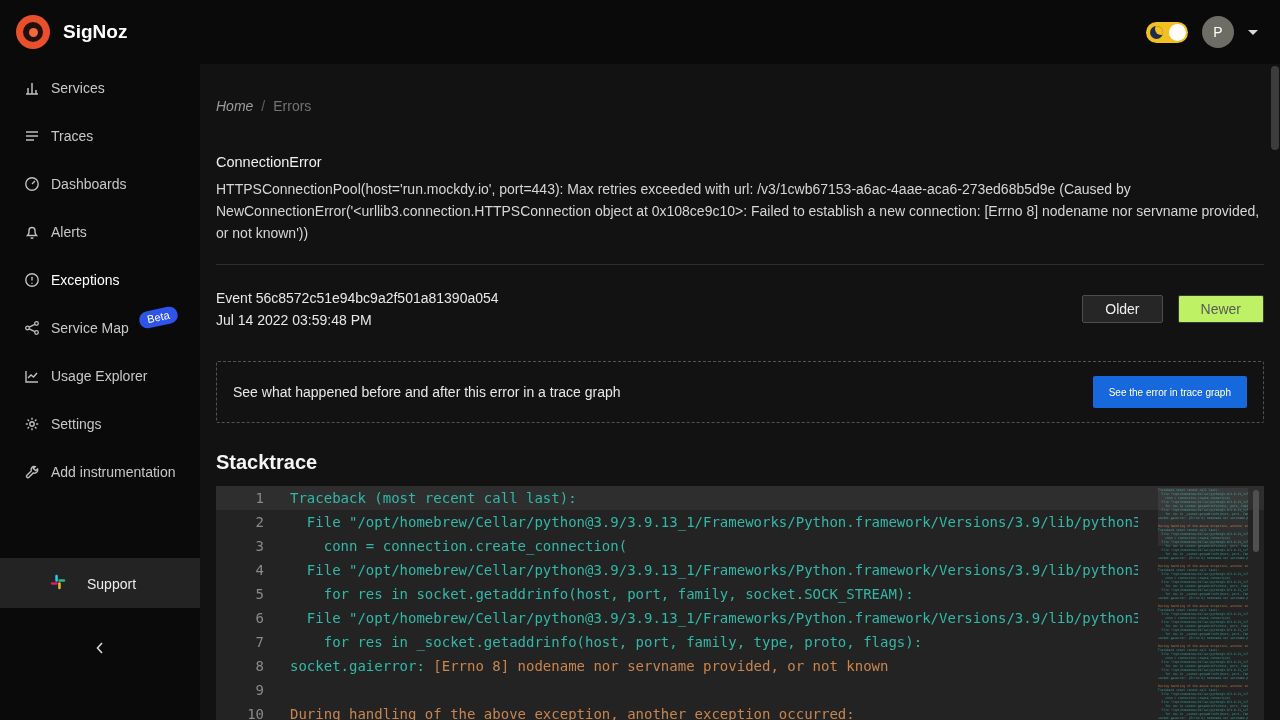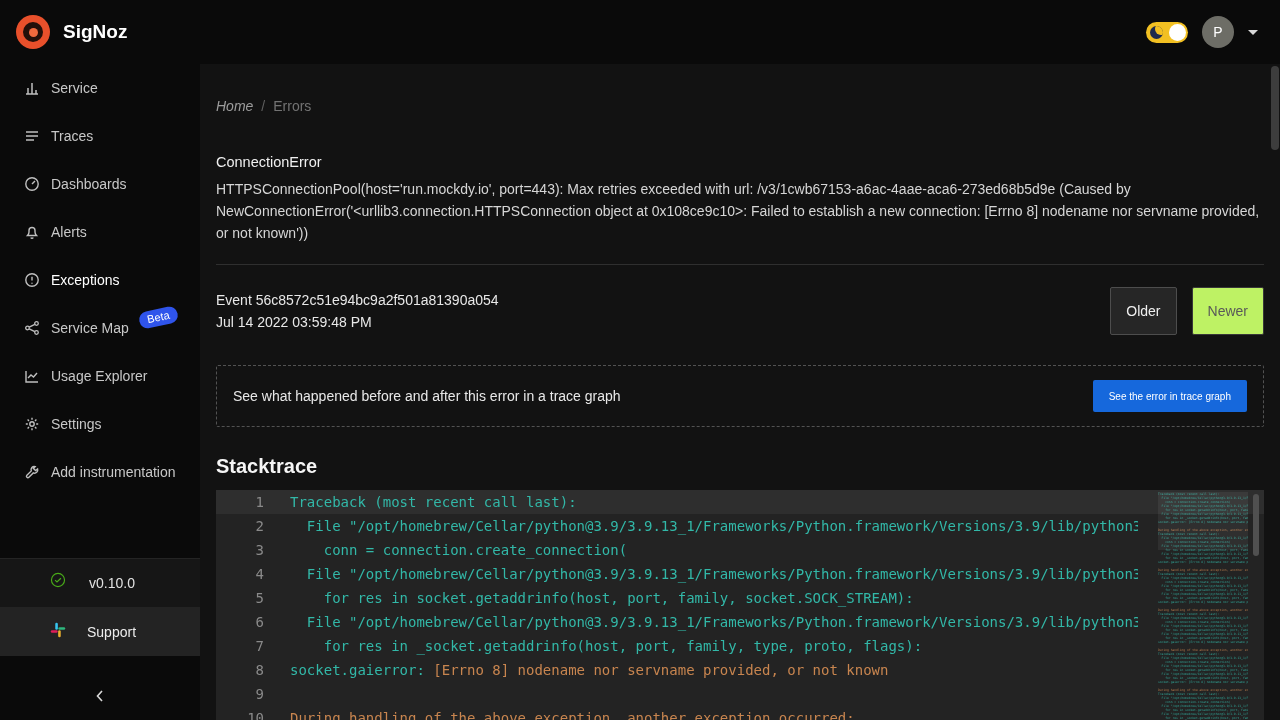--- a/index.html
+++ b/index.html
@@ -41,21 +41,21 @@
   .breadcrumb { margin-top:34px; font-size:14px; display:flex; gap:8px; align-items:center; }
   .bc-home { color:#9c9c9c; cursor:pointer;font-style:italic; }
   .bc-sep { color:#5f5f5f; }
   .bc-cur { color:#737373; }
   .error-name { margin-top:40px; font-size:14.5px; color:#f0f0f0; }
   .error-message { margin-top:8px; font-size:14px; line-height:22px; color:#d6d6d6; max-width:1048px; }
   .divider { border:none; border-top:1px solid #2f2f2f; margin:20px 0 0; }
   .event-row { margin-top:22px; display:flex; align-items:center; justify-content:space-between; }
   .event-meta { font-size:14px; line-height:22px; color:#e8e8e8; }
   .pager { display:flex; gap:15px; }
-  .btn { height:48px; padding:0 15px; font-size:14px; border-radius:2px; font-family:inherit; cursor:pointer; }
+  .btn { height:28px; padding:0 22px; font-size:14px; border-radius:2px; font-family:inherit; cursor:pointer; }
   .btn-older { background:#262626; border:1px solid #4d4d4d; color:#efefef; }
   .btn-newer { background:#bef264; border:1px solid #383838; color:#595959; cursor:not-allowed; }
   .trace-banner { margin-top:30px; height:62px; flex:0 0 62px; border:1px dashed #525252; border-radius:2px; display:flex; align-items:center; justify-content:space-between; padding:0 16px; font-size:14px; color:#e8e8e8; }
   .btn-primary { height:32px; padding:0 16px; background:var(--accent,#1668dc); color:#fff; border:none; border-radius:2px; font-size:10px; font-family:inherit; cursor:pointer; }
   .stack-title { margin-top:28px; font-size:20px; font-weight:700; color:#f5f5f5; }
 
   
   .code-block { position:relative; margin-top:12px; flex:1 1 auto; min-height:0; background:#232323; overflow:hidden; font-family:"DejaVu Sans Mono",monospace; font-size:14px; }
   .code-row { display:flex; height:24px; line-height:24px; }
   .code-row.current { background:#2e2e2e; }
@@ -101,21 +101,21 @@
   <div class="body-row">
 
     <aside class="sidebar">
       <nav class="side-nav">
   <div class="side-item">
     <span class="side-icon">
               <svg viewBox="0 0 16 16" fill="none" stroke="currentColor" stroke-width="1.5">
                 <path d="M2 14h12M4 14V8M8 14V3M12 14v-4"></path>
               </svg>
             </span>
-    <span class="side-label">Service</span>
+    <span class="side-label">Services</span>
 
   </div>
 
   <div class="side-item">
     <span class="side-icon">
               <svg viewBox="0 0 16 16" fill="none" stroke="currentColor" stroke-width="1.5">
                 <path d="M2 4h12M2 8h12M2 12h8"></path>
               </svg>
             </span>
     <span class="side-label">Traces</span>
@@ -195,29 +195,20 @@
     <span class="side-icon">
               <svg viewBox="0 0 16 16" fill="none" stroke="currentColor" stroke-width="1.4">
                 <path d="M13.6 5a3.2 3.2 0 0 1-4.3 3.9l-4.4 4.4a1.4 1.4 0 0 1-2-2l4.4-4.4A3.2 3.2 0 0 1 11.2 2.6L9.4 4.4l2.2 2.2L13.6 5z"></path>
               </svg>
             </span>
     <span class="side-label">Add instrumentation</span>
 
   </div>
 </nav>
       <div class="side-bottom">
-        <div class="version-row">
-          <span class="side-icon" style="width:22px;height:22px;flex-basis:22px;margin-right:0">
-            <svg width="22" height="22" viewBox="0 0 22 22" fill="none" stroke="#49aa19" stroke-width="1.6">
-                <circle cx="11" cy="11" r="9"></circle>
-                <path d="M7 11.2l2.6 2.6L15 8.6"></path>
-              </svg>
-          </span>
-          <span>v0.10.0</span>
-        </div>
         <div class="support-row">
           <span class="side-icon" style="width:20px;height:20px;flex-basis:20px;margin-right:0">
             <svg width="20" height="20" viewBox="0 0 20 20">
               <rect x="6.6" y="1" width="3.2" height="8.6" rx="1.6" fill="#36C5F0"></rect>
               <rect x="10.4" y="6.6" width="8.6" height="3.2" ry="1.6" fill="#2EB67D"></rect>
               <rect x="10.2" y="10.4" width="3.2" height="8.6" rx="1.6" fill="#ECB22E"></rect>
               <rect x="1" y="10.2" width="8.6" height="3.2" ry="1.6" fill="#E01E5A"></rect>
             </svg>
           </span>
           <span>Support</span>

